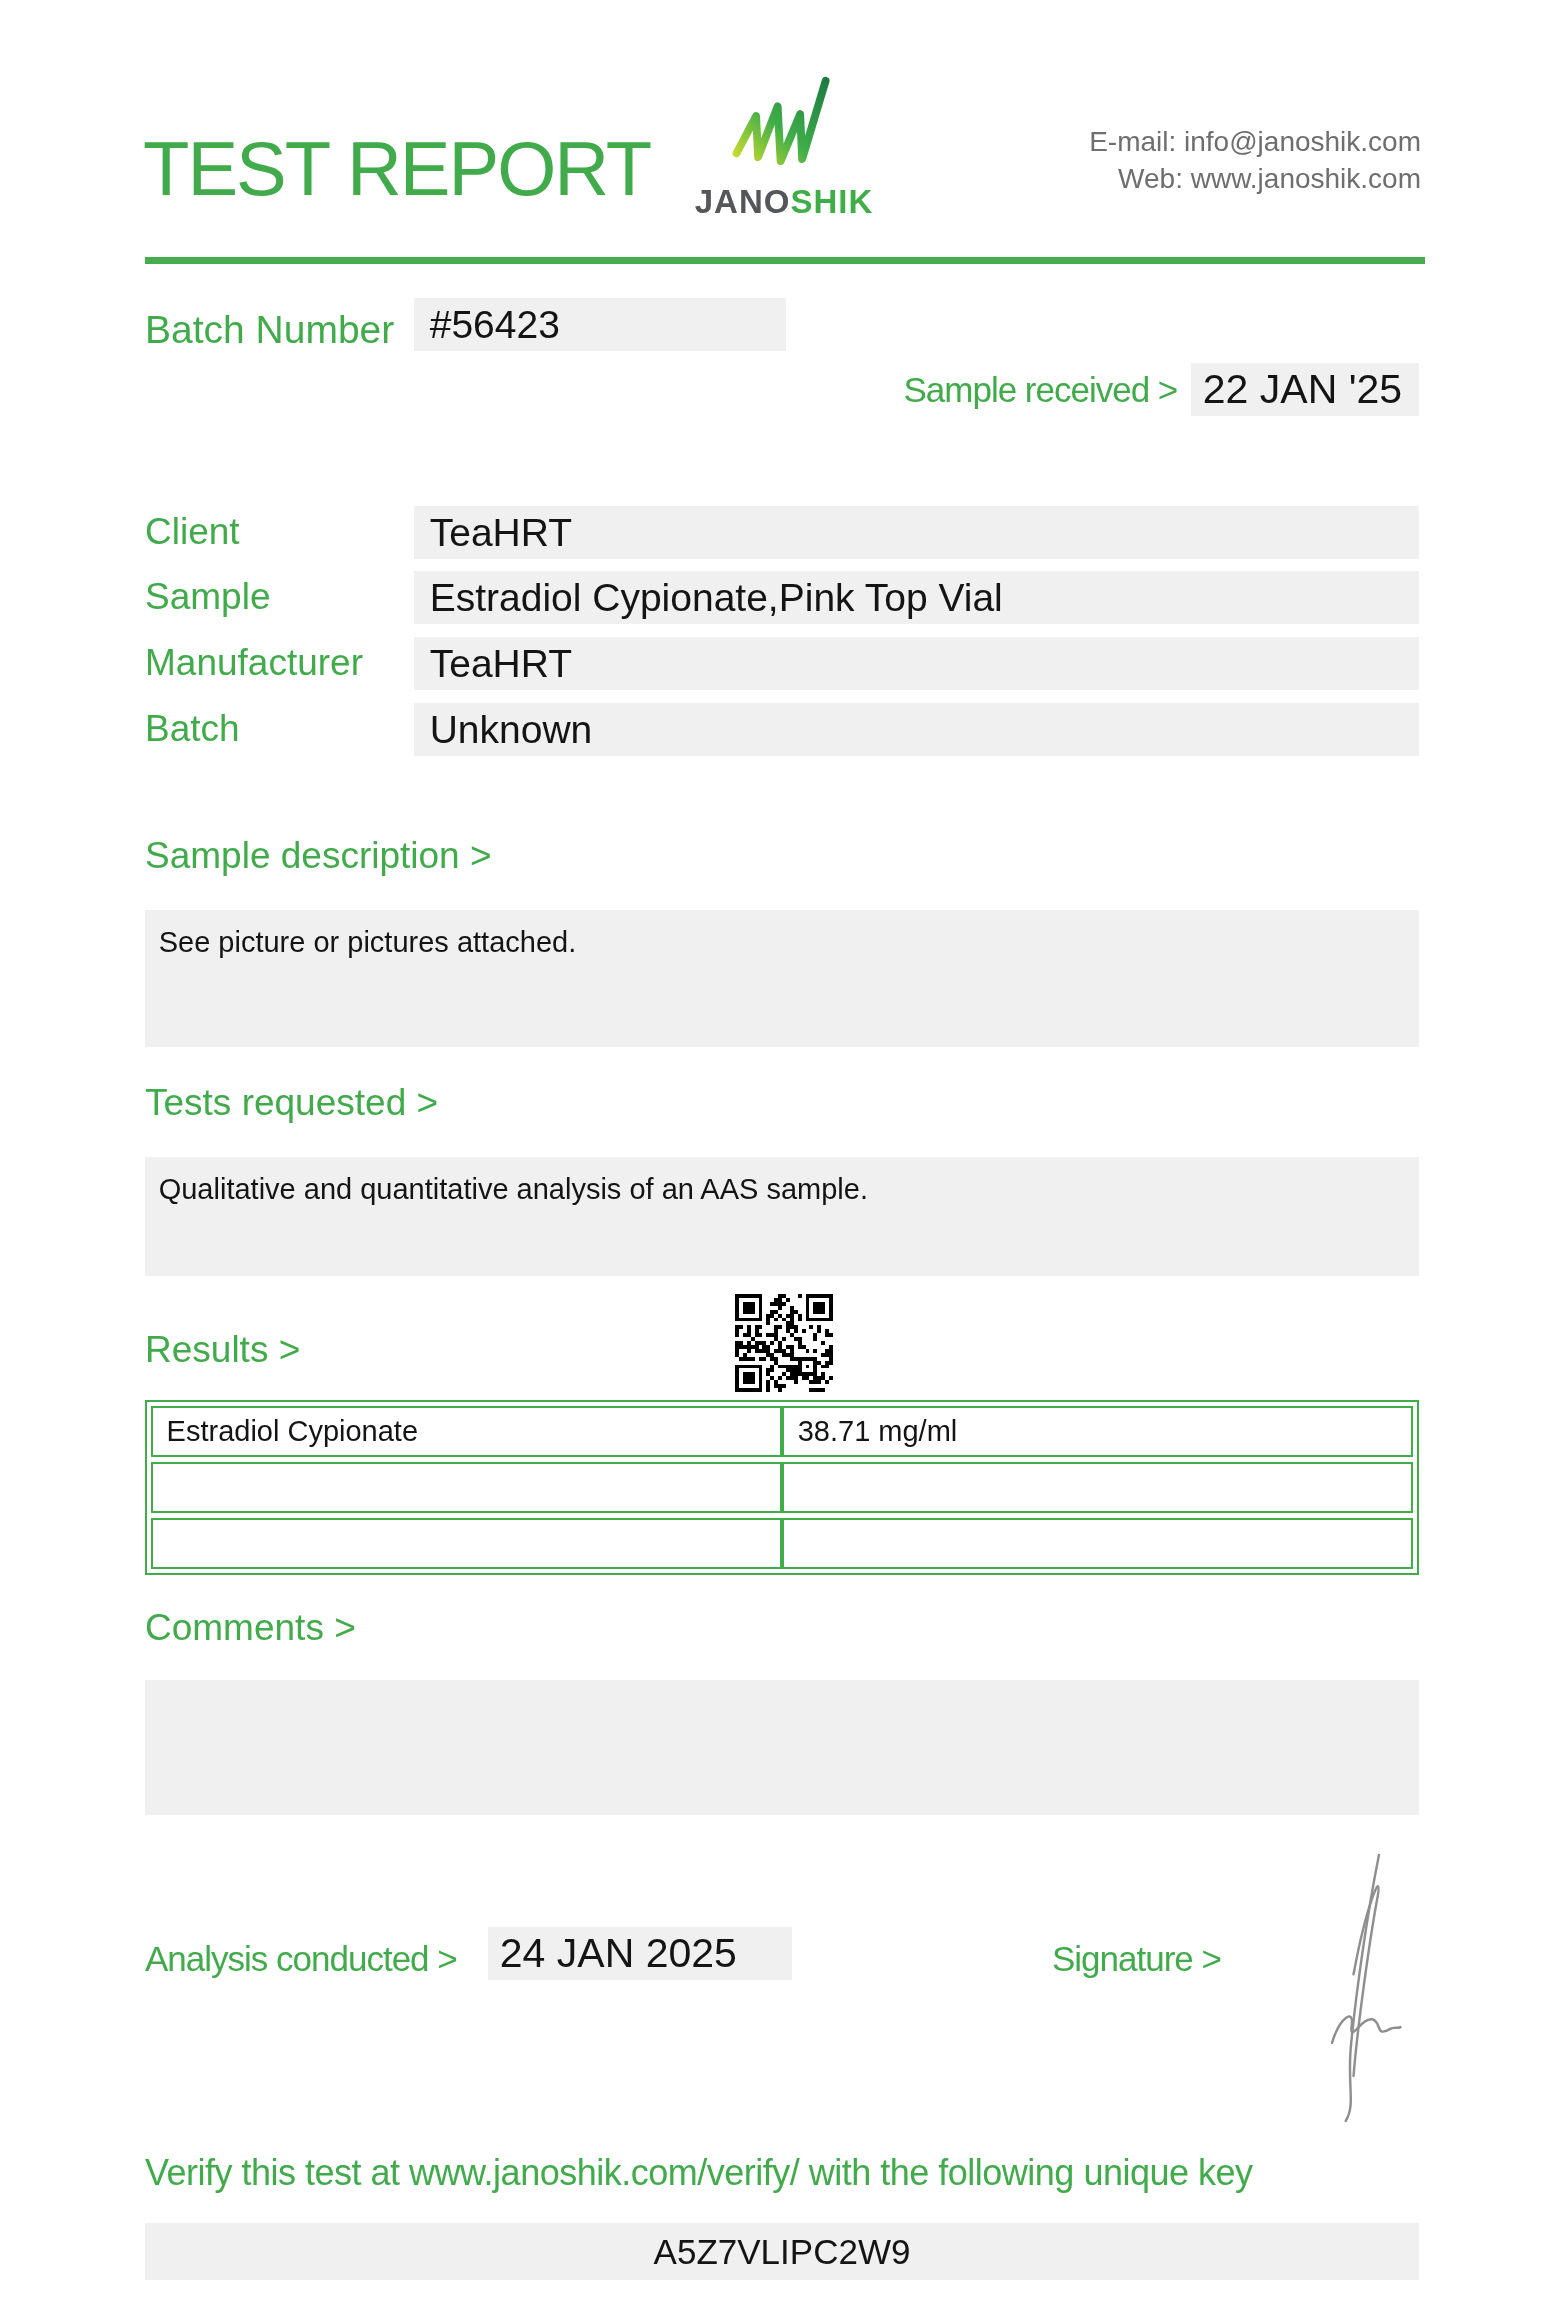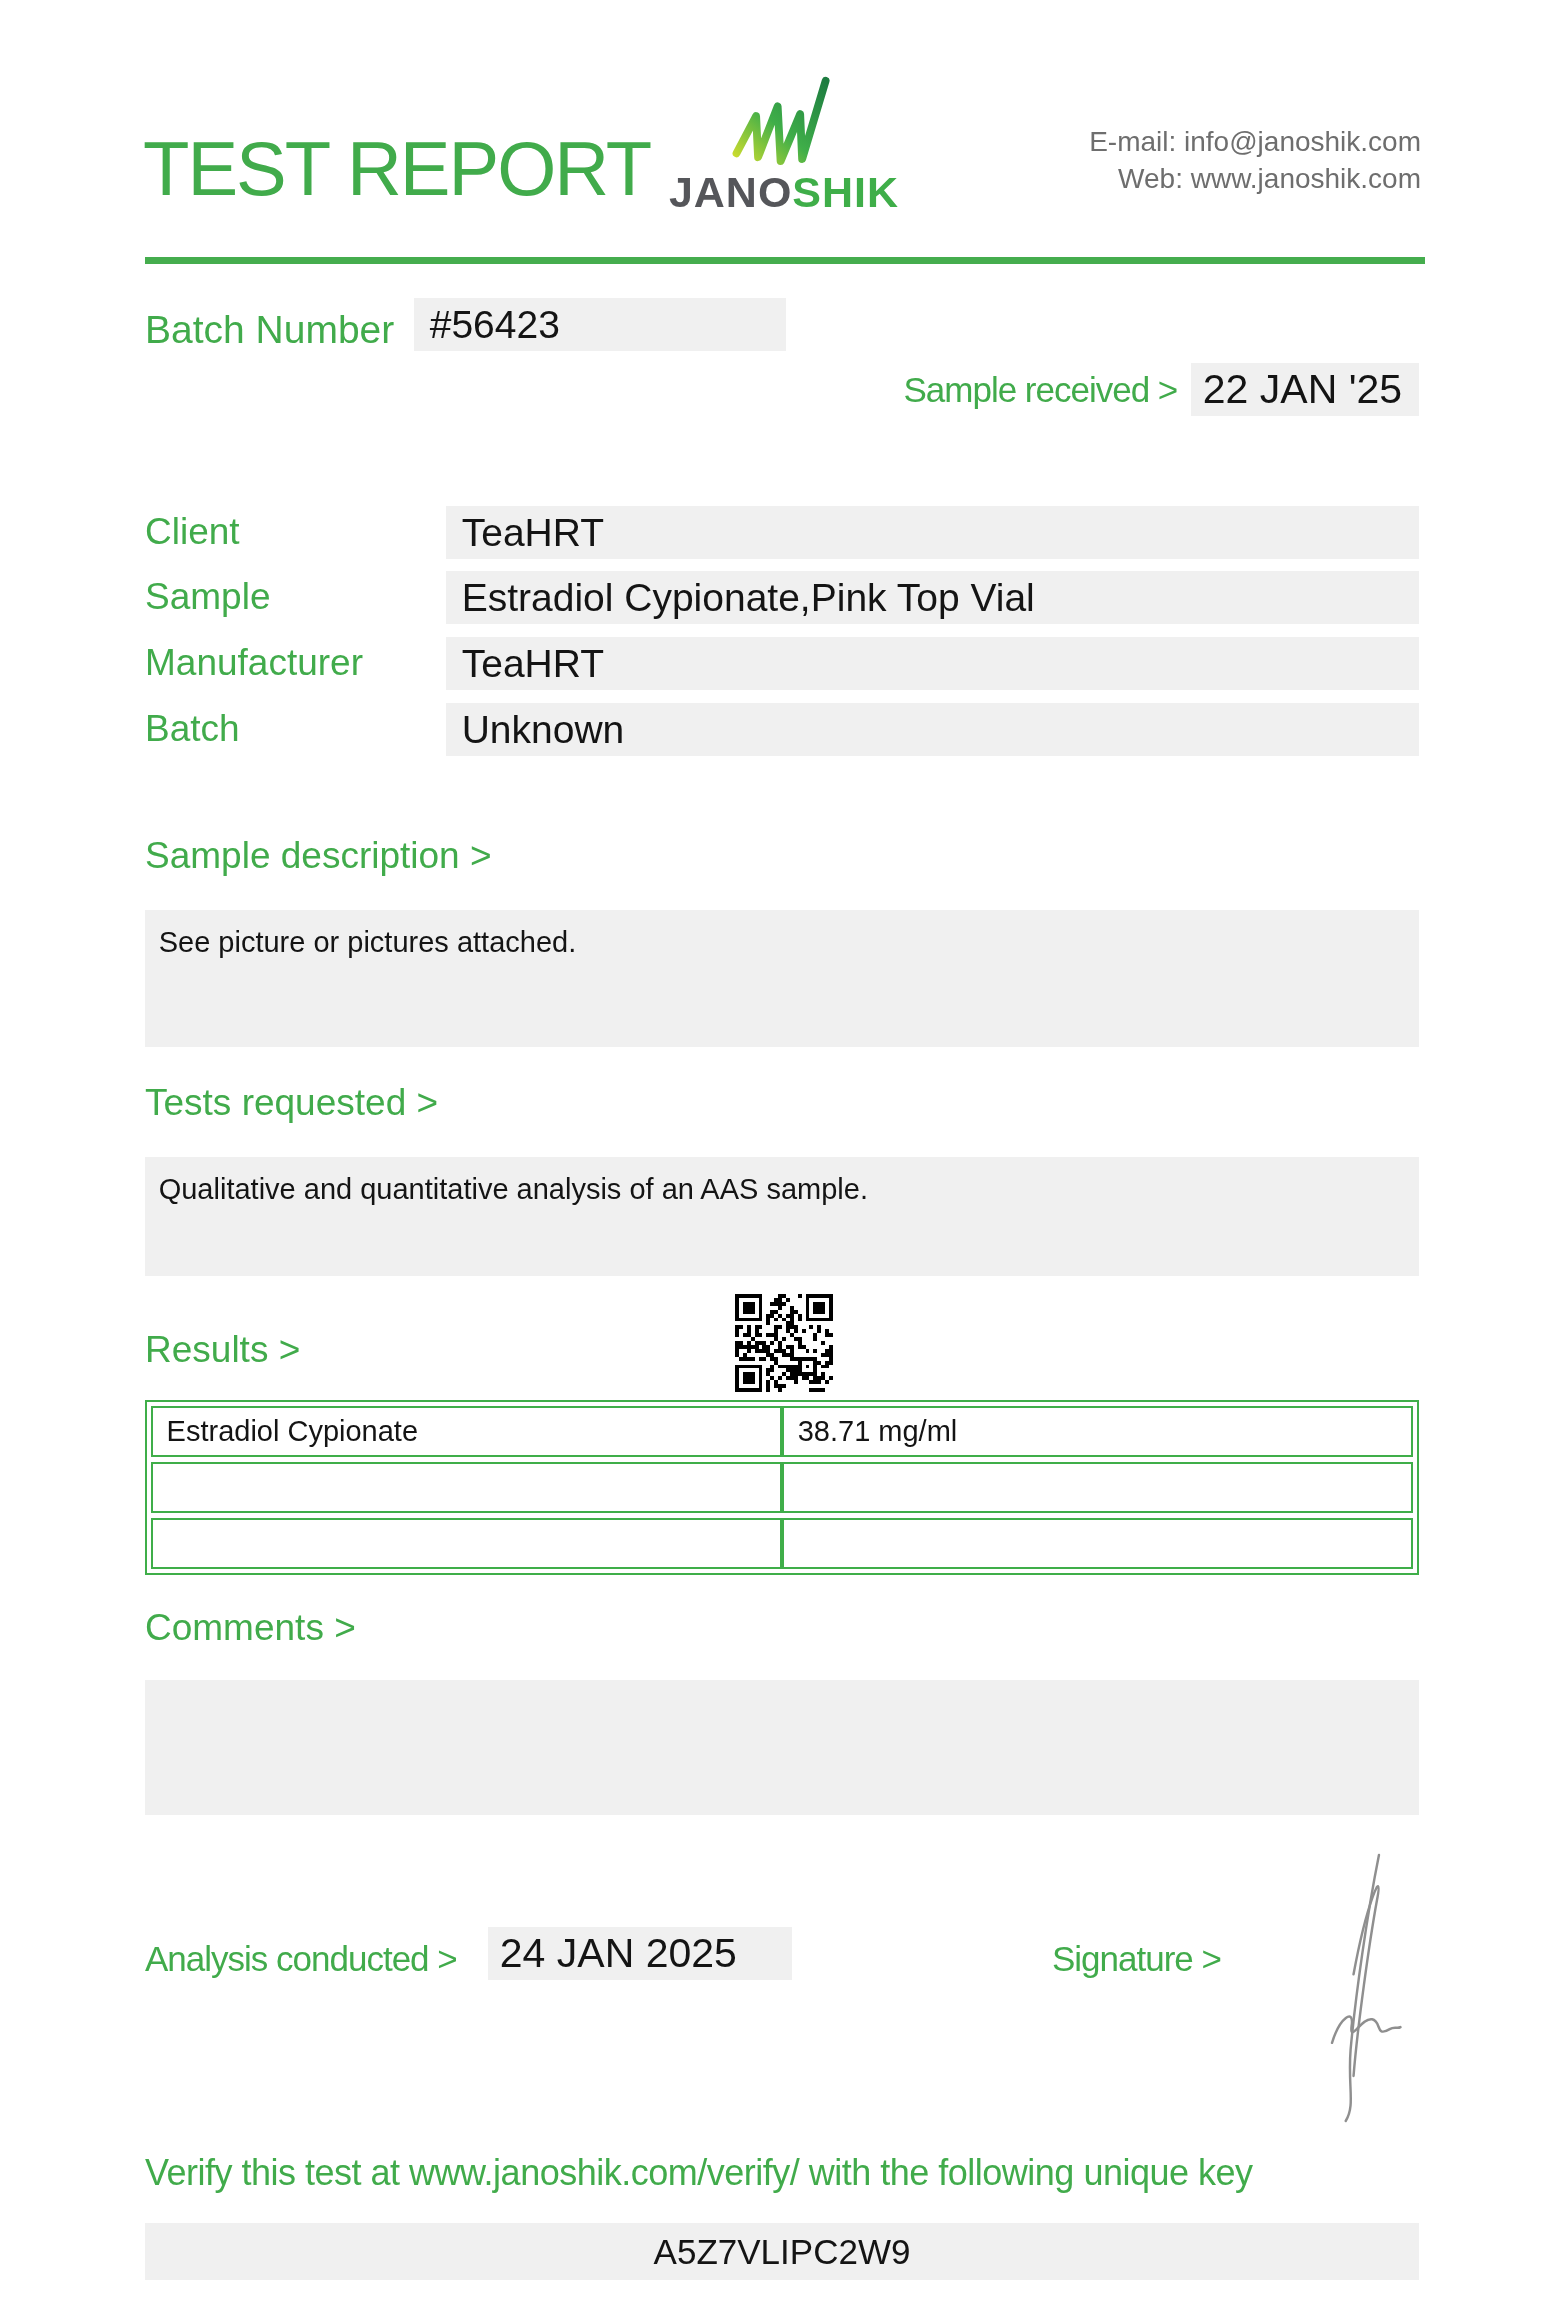--- a/index.html
+++ b/index.html
@@ -7,42 +7,42 @@
   body { font-family:"Liberation Sans", sans-serif; }
   .page {
     position:relative; width:1568px; height:2313px; background:#fff; overflow:hidden;
   }
   .title {
     position:absolute; left:143px; top:125px;
     font-size:76px; letter-spacing:-2px; color:#41ab4b; white-space:nowrap;
   }
   .logo { position:absolute; left:637px; top:73px; width:294px; text-align:center; }
   .logo svg { display:block; margin:0 auto; }
-  .logotype { font-size:43px; font-weight:bold; letter-spacing:1px; margin-top:1px; white-space:nowrap; }
+  .logotype { font-size:33px; font-weight:bold; letter-spacing:1px; margin-top:16px; white-space:nowrap; }
   .logotype .jano { color:#55565a; }
   .logotype .shik { color:#3fae49; }
   .contact { position:absolute; right:147px; top:123px; text-align:right;
     font-size:28px; line-height:37px; color:#6e6e6e; white-space:nowrap; }
   .rule { position:absolute; left:145px; top:257px; width:1280px; height:6.9px; background:#45ad4e; }
 
   .field { background:#f0f0f0; color:#141414; overflow:hidden; white-space:nowrap; }
 
   .task-label { position:absolute; left:145px; top:308px; font-size:39px; color:#41ab4b; white-space:nowrap; }
   .task-field { position:absolute; left:414px; top:298px; width:372px; height:53px;
     line-height:53px; padding-left:15.7px; font-size:39px; }
 
   .date-row { position:absolute; right:149px; height:53px; display:flex; align-items:center; gap:13.7px; }
   .date-row .dlabel { font-size:35px; letter-spacing:-1px; color:#41ab4b; white-space:nowrap; }
   .date-row .dfield { width:228px; height:53px; line-height:53px; padding-left:11.8px; font-size:41px; }
   .row-ordered { top:298px; }
   .row-received { top:363px; }
 
   .detail-row { position:absolute; left:145px; right:149px; height:56px; display:flex; align-items:center; }
   .detail-row .dl { width:269px; font-size:37px; color:#41ab4b; white-space:nowrap; }
-  .detail-row .dv { flex:1; height:53px; line-height:53px; padding-left:15.7px; font-size:39px;margin-left:32px; }
+  .detail-row .dv { flex:1; height:53px; line-height:53px; padding-left:15.7px; font-size:39px; }
 
   .sec-heading { position:absolute; left:145px; font-size:37px; color:#41ab4b; white-space:nowrap; }
   .sec-box { position:absolute; left:145px; width:1274px; background:#f0f0f0;
     padding:15.7px 13.7px; font-size:29px; color:#141414; }
 
   .qr { position:absolute; left:735px; top:1294px; width:98px; height:98px; }
 
   .results-table { position:absolute; left:145px; top:1400px; width:1274px;
     border:2.9px solid #3fae49; padding:3.9px; display:flex; flex-direction:column; gap:4.9px; background:#fff; }
   .r-row { display:flex; height:51px; }

